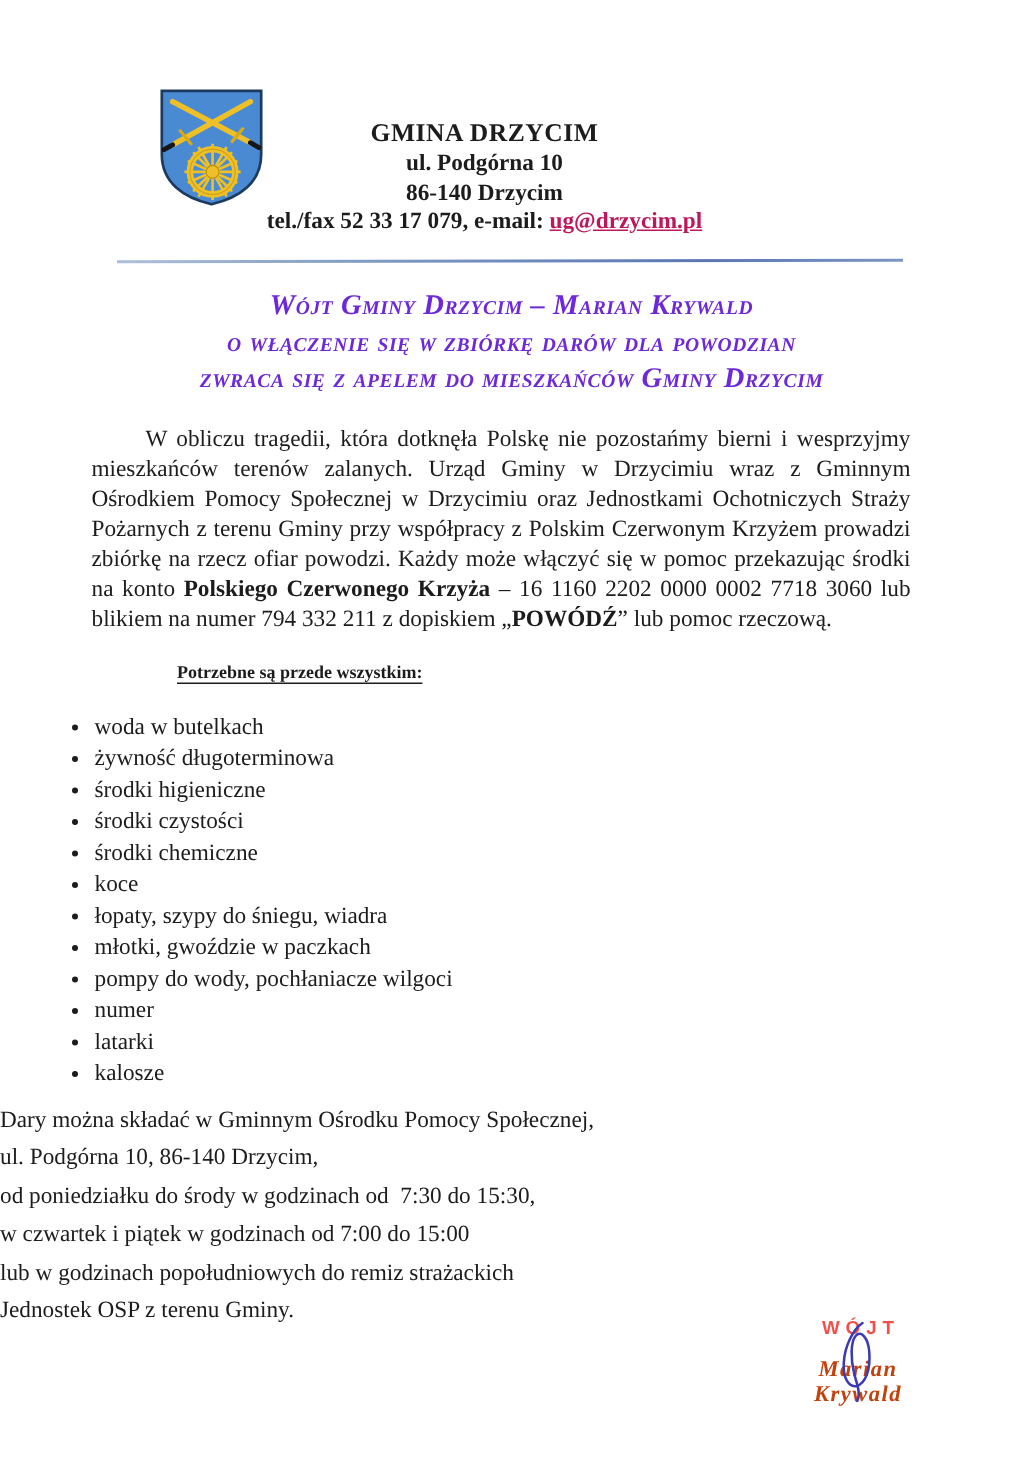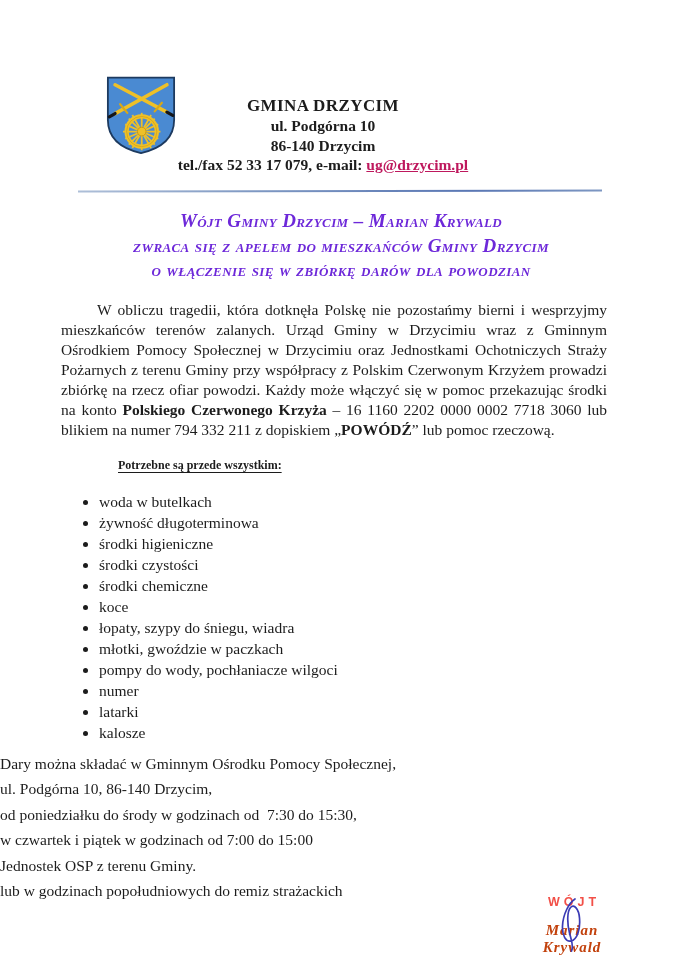--- a/index.html
+++ b/index.html
@@ -1,20 +1,20 @@
 <!DOCTYPE html>
 <html lang="pl"><head>
 <meta charset="utf-8">
 <style>
   * { margin:0; padding:0; box-sizing:border-box; }
   html,body { background:#ffffff; }
   .page {
     position:relative;
     width:682px; height:941px;
-    margin:17px auto;
+    margin:0 auto;
     background:#ffffff;
     font-family:"Liberation Serif", serif;
     color:#1c1c1c;
     overflow:hidden;
   }
 
   
   .header { position:relative; height:157px; }
   .coat { position:absolute; left:105px; top:58px; width:72px; height:80px; }
   .header-text {
@@ -45,21 +45,21 @@
     text-align:justify; text-indent:36px;
     font-size:15.5px; line-height:20px;
   }
 
   
   .needs-heading {
     margin:15px 0 0 118px;
     font-weight:bold; font-size:12px; line-height:20px;
     text-decoration:underline; text-underline-offset:3px;
   }
-  ul.needs { margin-top:16px; padding-left:99px; list-style:disc; }
+  ul.needs { margin-top:16px; padding-left:63px; list-style:disc; }
   ul.needs li { font-size:15.5px; line-height:21px; }
 
   
   .donation { margin-top:8px; text-align:left; font-size:15.5px; line-height:25.5px; }
   .donation div { white-space:pre-wrap; }
 
   
   .signature { position:absolute; top:878px; left:520px; width:104px; }
   .wojt {
     font-family:"Liberation Sans", sans-serif; font-weight:bold;
@@ -121,22 +121,22 @@
       <div class="hline">ul. Podgórna 10</div>
       <div class="hline">86-140 Drzycim</div>
       <div class="hline"><span>tel./fax 52 33 17 079, e-mail: </span><a href="#" class="email">ug@drzycim.pl</a></div>
     </div>
   </header>
 
   <div class="divider"></div>
 
   <div class="appeal">
     <div>Wójt Gminy Drzycim – Marian Krywald</div>
+    <div>o włączenie się w zbiórkę darów dla powodzian</div>
     <div>zwraca się z apelem do mieszkańców Gminy Drzycim</div>
-    <div>o włączenie się w zbiórkę darów dla powodzian</div>
   </div>
 
   <p class="body-par"><span>W obliczu tragedii, która dotknęła Polskę nie pozostańmy bierni i wesprzyjmy mieszkańców terenów zalanych. Urząd Gminy w Drzycimiu wraz z Gminnym Ośrodkiem Pomocy Społecznej w Drzycimiu oraz Jednostkami Ochotniczych Straży Pożarnych z terenu Gminy przy współpracy z Polskim Czerwonym Krzyżem prowadzi zbiórkę na rzecz ofiar powodzi. Każdy może włączyć się w pomoc przekazując środki na konto </span><b>Polskiego Czerwonego Krzyża</b><span> – 16 1160 2202 0000 0002 7718 3060 lub blikiem na numer 794 332 211 z dopiskiem „</span><b>POWÓDŹ</b><span>”  lub pomoc rzeczową.</span></p>
 
   <div class="needs-heading">Potrzebne są przede wszystkim:</div>
   <ul class="needs">
     <li>woda w butelkach</li>
     <li>żywność długoterminowa</li>
     <li>środki higieniczne</li>
     <li>środki czystości</li>
@@ -148,22 +148,22 @@
     <li>numer</li>
     <li>latarki</li>
     <li>kalosze</li>
   </ul>
 
   <div class="donation">
     <div>Dary można składać w Gminnym Ośrodku Pomocy Społecznej,</div>
     <div>ul. Podgórna 10, 86-140 Drzycim,</div>
     <div>od poniedziałku do środy w godzinach od  7:30 do 15:30,</div>
     <div>w czwartek i piątek w godzinach od 7:00 do 15:00</div>
+    <div>lub w godzinach popołudniowych do remiz strażackich</div>
     <div>Jednostek OSP z terenu Gminy.</div>
-    <div>lub w godzinach popołudniowych do remiz strażackich</div>
   </div>
 
   <div class="signature">
     <div class="wojt">WÓJT</div>
     <svg class="sig-loop" viewBox="0 0 24 54" aria-hidden="true">
       <path d="M15,1 C9,5 3,16 2.5,28 C2,38 6,44 11,43 C17,41.5 20.5,32 19.5,20 C18.8,11 14,5.5 10.5,9.5 C7,13.5 7,25 9.5,35 C11.3,42 14,48 11.5,53" fill="none" stroke="#3b3bb5" stroke-width="1.7" stroke-linecap="round"></path>
     </svg>
     <div class="sig-name">Marian Krywald</div>
   </div>
 

